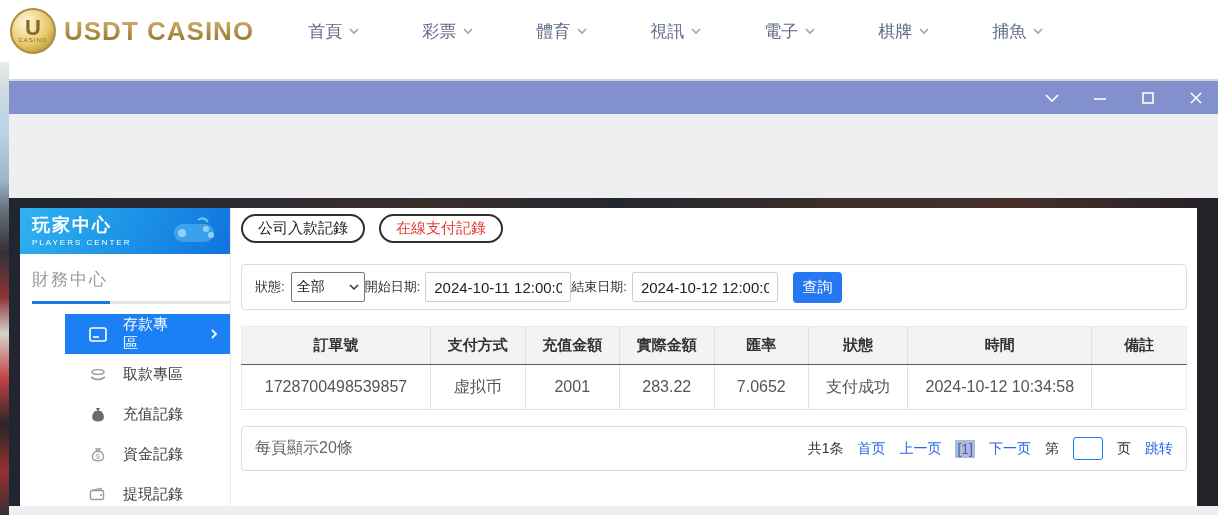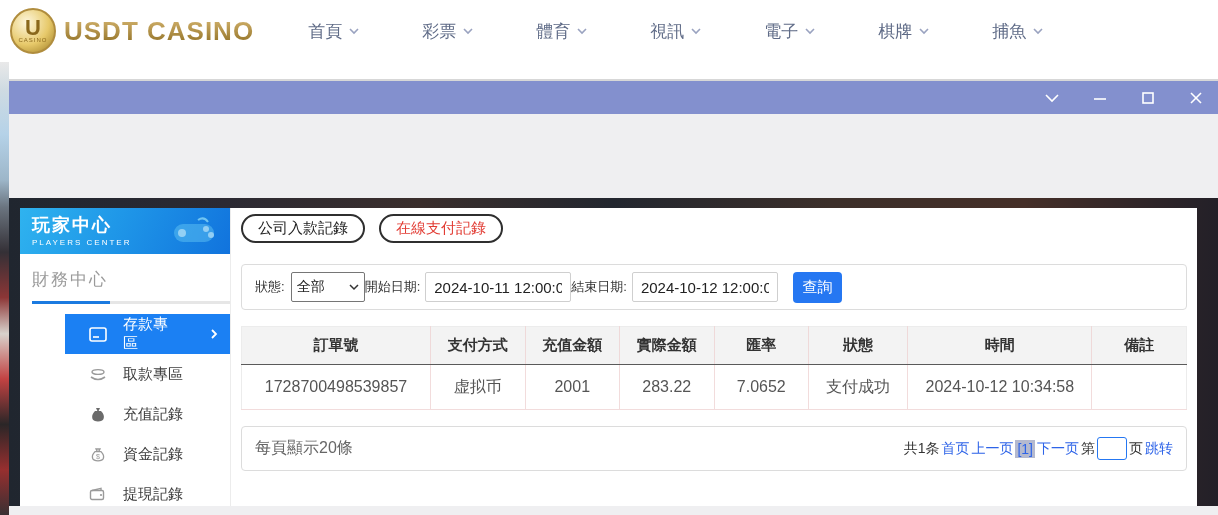--- a/index.html
+++ b/index.html
@@ -90,21 +90,21 @@
     font-weight:bold; border-right:1px solid #efd9d9; border-bottom:1px solid #5a5a5a; }
   table.rec th:last-child { border-right:none; }
   table.rec td { height:45px; text-align:center; font-size:16px; color:#555;
     border-right:1px solid #f2dcdc; border-bottom:1px solid #f2dcdc; background:#fff; }
   table.rec td:last-child { border-right:none; }
 
   
   .pager-box { margin-top:16px; height:45px; border:1px solid #dcdcdc;
     border-radius:4px; display:flex; align-items:center; padding:0 13px; }
   .pager-left { font-size:16px; color:#666; }
-  .pager-right { margin-left:auto; display:flex; align-items:center; gap:2px;
+  .pager-right { margin-left:auto; display:flex; align-items:center; gap:14px;
     font-size:14px; }
   .pg-text { color:#333; }
   .pg-link { color:#2e64e8; cursor:pointer; }
   .pg-current { color:#2e64e8; background:#b4b9cf; padding:1px 2px; cursor:default; }
   .pg-input { width:30px; height:23px; border:1px solid #2577f2; border-radius:3px;
     text-align:center; font-size:13px; }
 </style>
 </head>
 <body>
 

